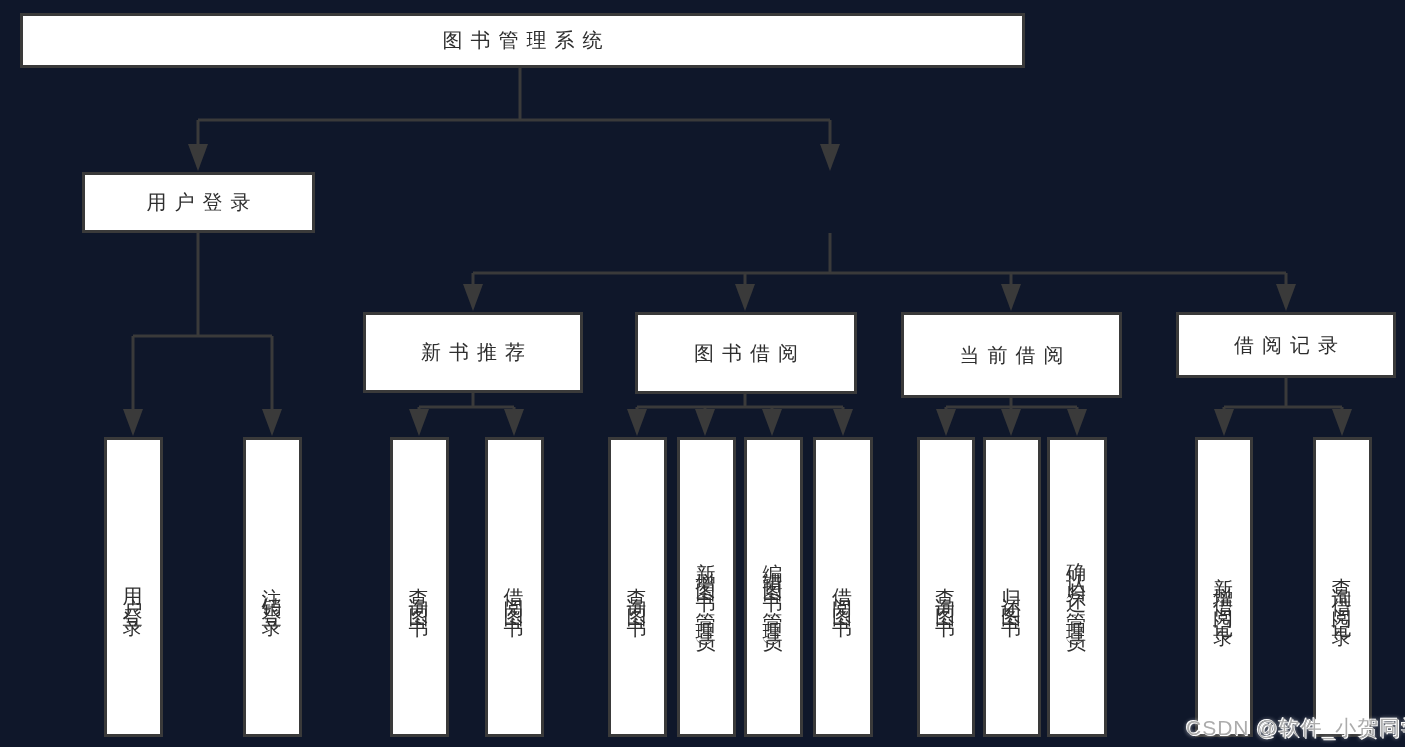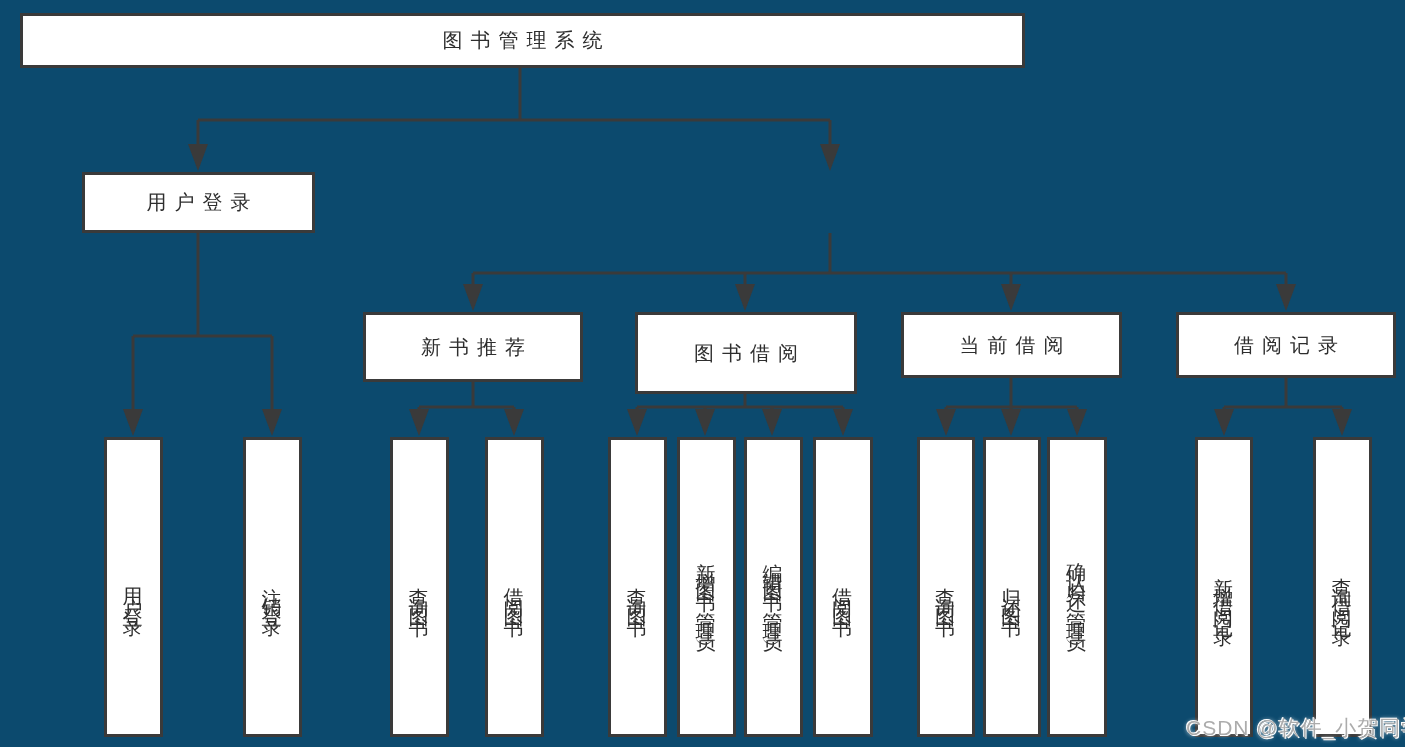--- a/index.html
+++ b/index.html
@@ -5,21 +5,21 @@
   html, body {
     margin: 0;
     padding: 0;
     background: #ffffff;
     font-family: "Liberation Sans", "DejaVu Sans", sans-serif;
   }
   .canvas {
     position: relative;
     width: 1405px;
     height: 747px;
-    background: #0c4a6e;
+    background: #0f172a;
     overflow: hidden;
   }
   svg.connectors {
     position: absolute;
     left: 0;
     top: 0;
     z-index: 1;
   }
   .box {
     position: absolute;
@@ -106,27 +106,27 @@
   </svg>
 
   <div class="box" style="left:20px; top:13px; width:1005px; height:55px;">
     <span class="hlabel">图书管理系统</span>
   </div>
 
   <div class="box" style="left:82px; top:172px; width:233px; height:61px;">
     <span class="hlabel">用户登录</span>
   </div>
 
-  <div class="box" style="left:363px; top:312px; width:220px; height:70px;">
+  <div class="box" style="left:363px; top:312px; width:220px; height:81px;">
     <span class="hlabel">新书推荐</span>
   </div>
   <div class="box" style="left:635px; top:312px; width:222px; height:82px;">
     <span class="hlabel">图书借阅</span>
   </div>
-  <div class="box" style="left:901px; top:312px; width:221px; height:66px;">
+  <div class="box" style="left:901px; top:312px; width:221px; height:86px;">
     <span class="hlabel">当前借阅</span>
   </div>
   <div class="box" style="left:1176px; top:312px; width:220px; height:66px;">
     <span class="hlabel">借阅记录</span>
   </div>
 
   <div class="box leaf" style="left:104px; top:437px; width:59px; height:300px;">
     <span class="vlabel">用户登录</span>
   </div>
   <div class="box leaf" style="left:243px; top:437px; width:59px; height:300px;">

